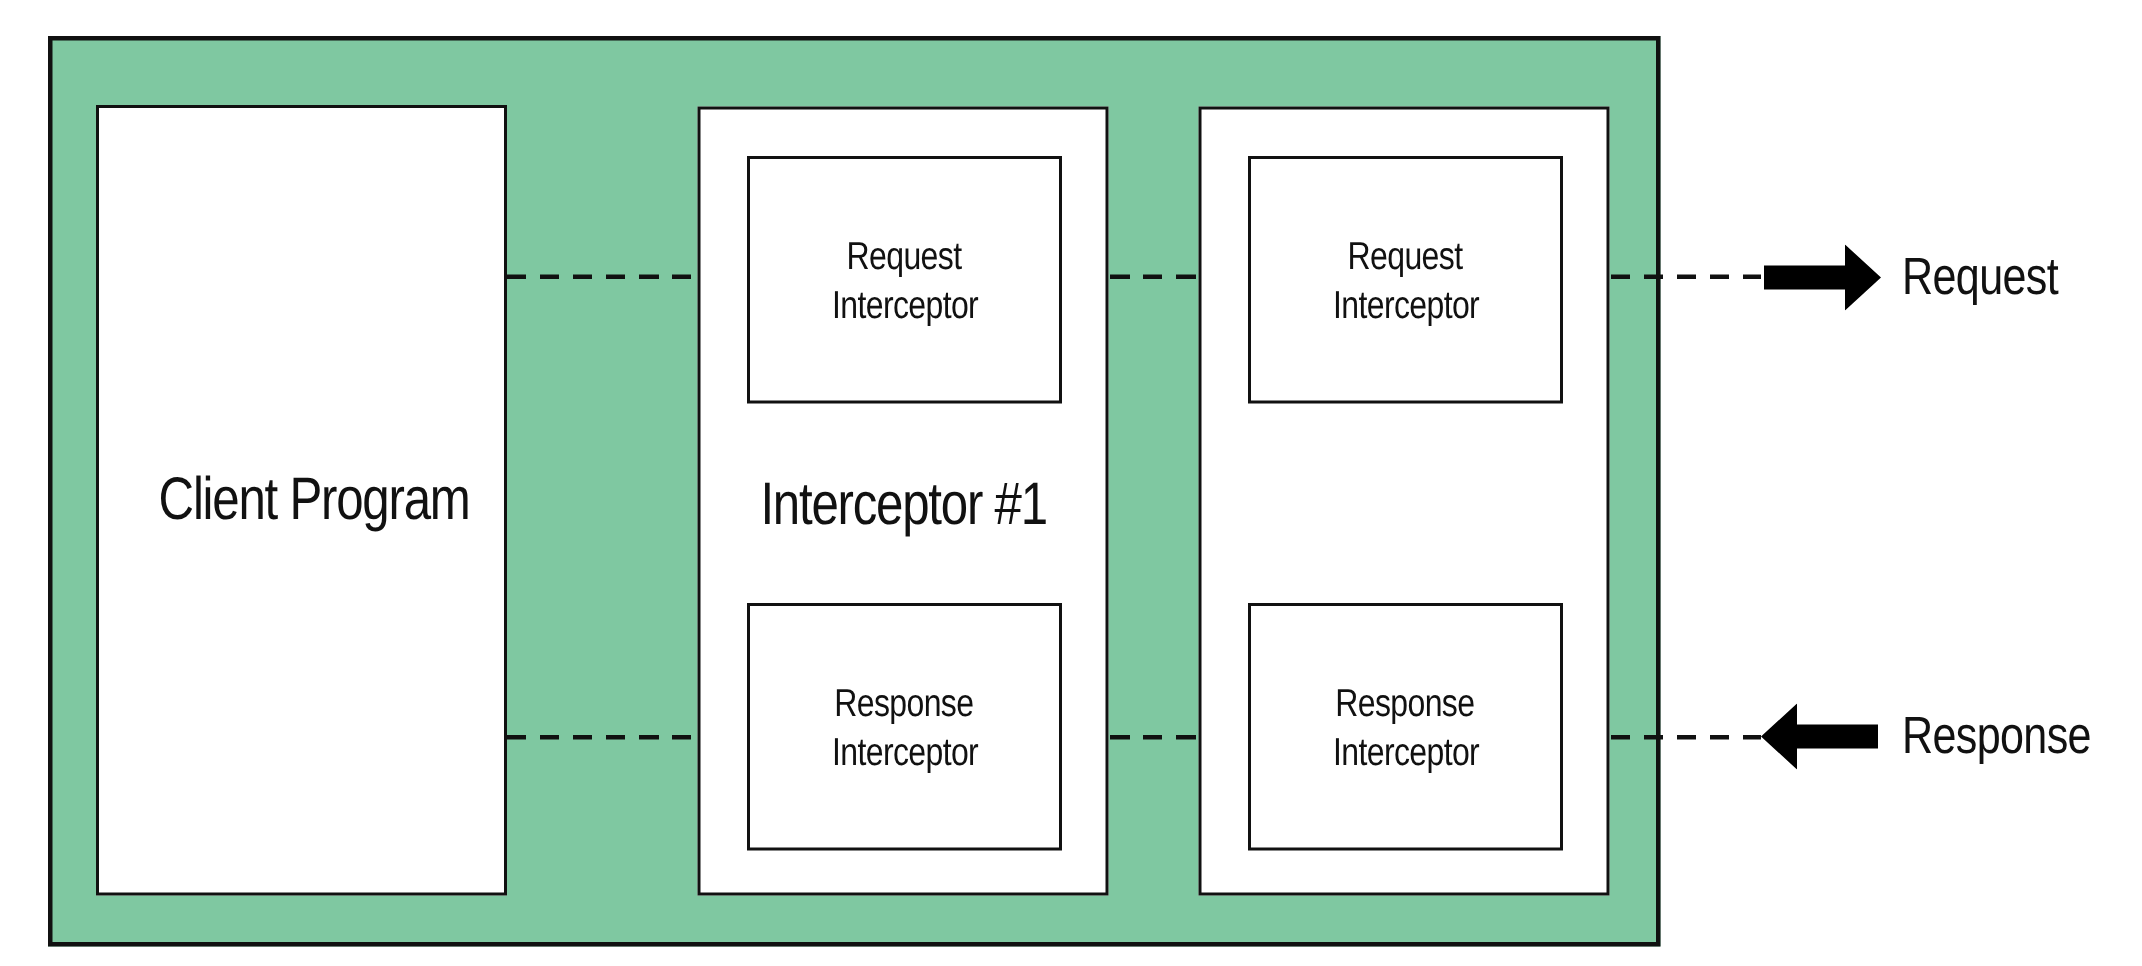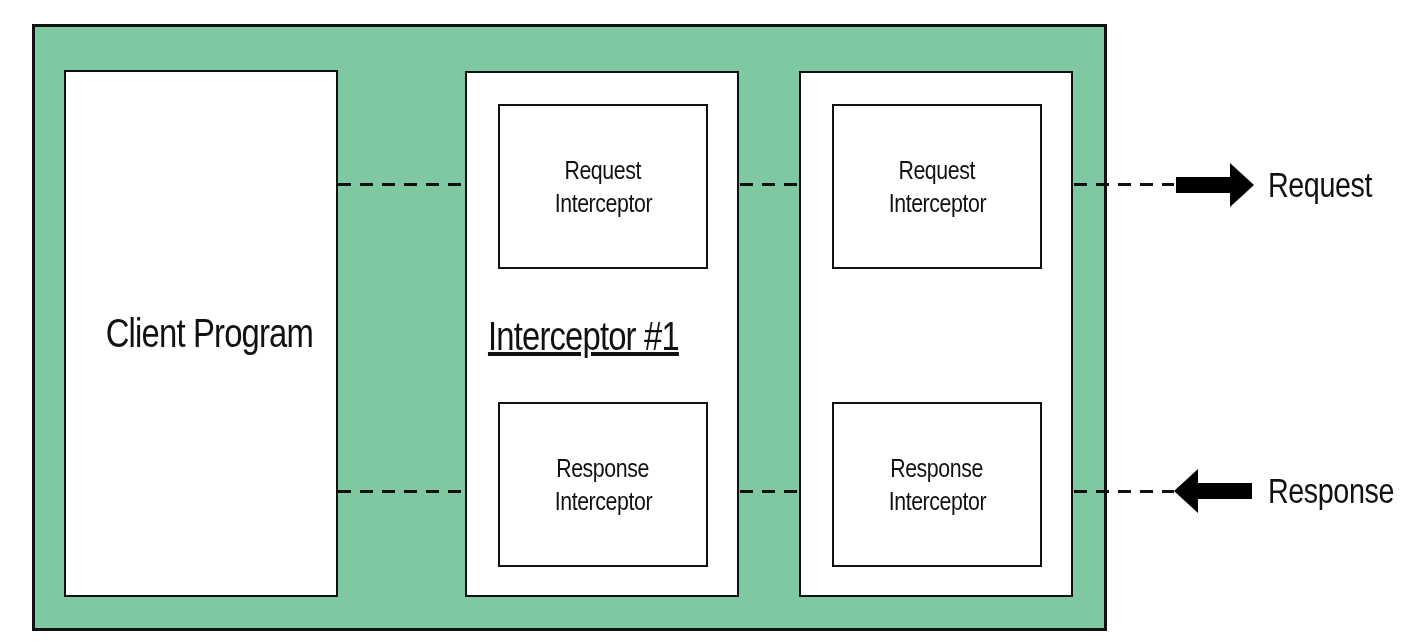--- a/index.html
+++ b/index.html
@@ -45,21 +45,21 @@
   .inner-res { top: 329px; }
   .inner-box span {
     font-size: 26px;
     line-height: 33px;
     letter-spacing: -0.5px;
   }
   .panel-title {
     position: absolute;
     left: 0; right: 0;
     top: 238px; height: 50px;
-    display: flex; align-items: center;  text-decoration: underline;
+    display: flex; align-items: center; justify-content: center;
   }
   .big-label {
     font-size: 40px;
     letter-spacing: -1px;
     white-space: nowrap;
   }
   .cond {
     display: inline-block;
     transform: scaleX(0.82);
     transform-origin: center center;

